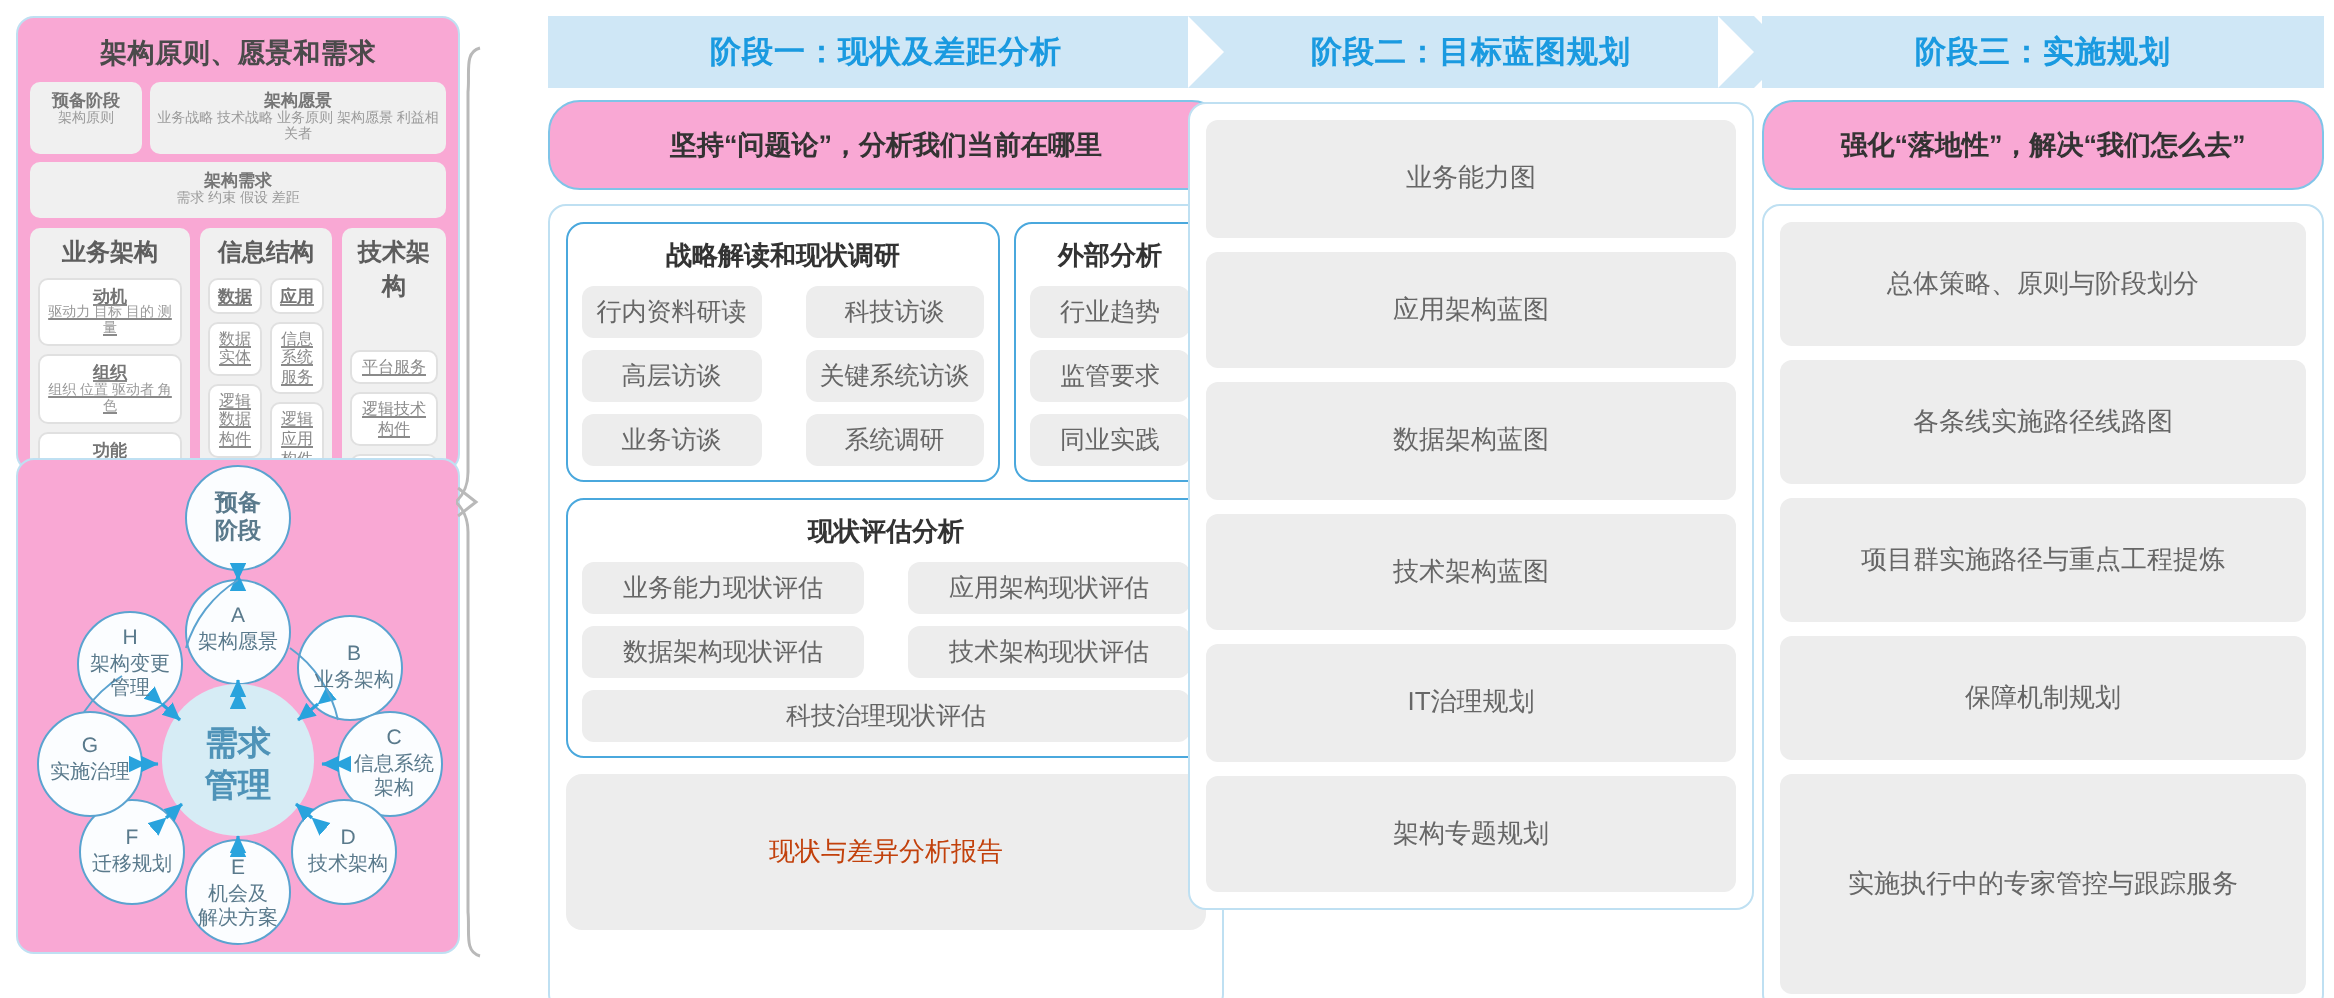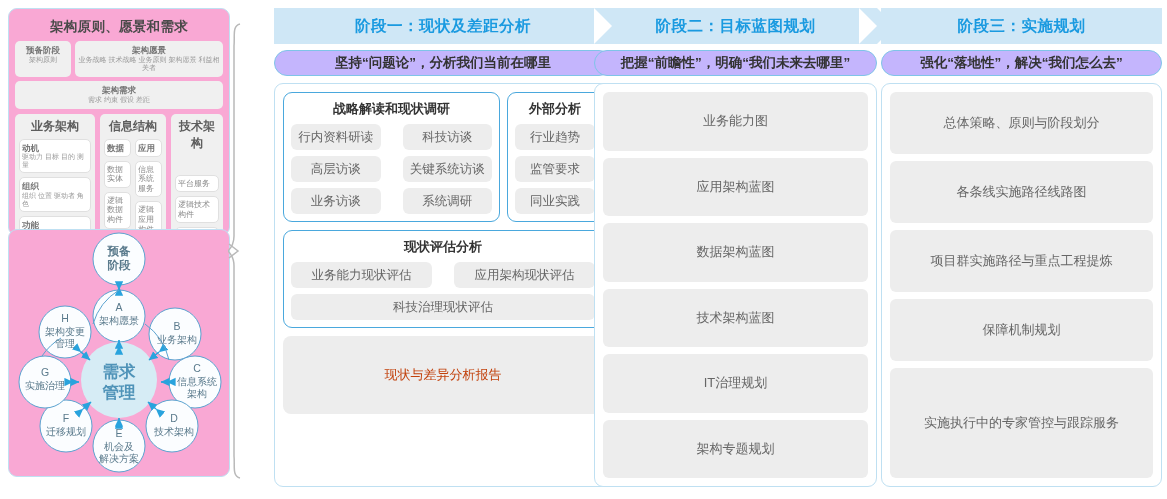--- a/index.html
+++ b/index.html
@@ -33,21 +33,21 @@
 
   .row { display: flex; gap: 4px; margin-bottom: 4px; }
   #r-prep { width: 56px; padding: 4px 1px; }
   #r-vision { flex: 1; padding: 4px 2px; }
   #r-req { width: 100%; padding: 4px 2px; margin-bottom: 5px; }
 
   .pillar-row { display: flex; gap: 5px; }
   .pillar { background: #f0f0f0; border-radius: 5px; padding: 4px; }
   .pillar-h { text-align: center; font-weight: bold; color: #5d5d5d; font-size: 12px; margin-bottom: 4px; }
   .wbox { background: #fff; border: 1px solid #e0e0e0; border-radius: 5px; padding: 3px 2px;
-          color: #8a8a8a; margin-bottom: 4px; line-height: 1.2; }
+          text-align: center; color: #8a8a8a; margin-bottom: 4px; line-height: 1.2; text-decoration: underline; }
   .wbox:last-child { margin-bottom: 0; }
   .wbox .hd { font-weight: bold; color: #757575; font-size: 8.5px; display: block; }
   .wbox .sub { font-size: 7px; color: #9a9a9a; display: block; }
   .wbox.single { font-size: 8px; }
 
   #p-biz { width: 80px; } #p-info { flex: 1; } #p-tech { width: 52px; }
   .info-cols { display: flex; gap: 4px; }
   .info-cols > div { flex: 1; }
 
   #realize-row { display: flex; gap: 5px; background: #f0f0f0; border-radius: 5px;
@@ -79,22 +79,22 @@
     clip-path: polygon(0 0, 100% 50%, 0 100%);
     z-index: 3;
   }
   .phase-head .notch-in {
     position: absolute; right: 0px; top: 0; width: 18px; height: 36px;
     background: #ffffff;
     clip-path: polygon(0 0, 100% 50%, 0 100%);
     z-index: 2;
   }
   .phase-sub {
-    margin-top: 6px; height: 26px; border: 1px solid #7fc4e8; border-radius: 16px;
-    background: #c4b5fd; display: flex; align-items: center; justify-content: center;
+    margin-top: 6px; height: 45px; border: 1px solid #7fc4e8; border-radius: 16px;
+    background: #f9a8d4; display: flex; align-items: center; justify-content: center;
     color: #333; font-weight: bold; font-size: 13.5px;
   }
   .phase-body {
     margin-top: 7px; border: 1px solid #bfe0f2; border-radius: 9px; background: #fff;
     padding: 8px; height: 404px;
   }
 
   
   .grp { border: 1px solid #4aa8dd; border-radius: 9px; padding: 6px 7px 7px; background: #fff; }
   .grp-title { text-align: center; font-weight: bold; color: #333; font-size: 13px;
@@ -332,35 +332,38 @@
         </div>
       </div>
 
       <div id="p1-assess" class="grp">
         <div class="grp-title">现状评估分析</div>
         <div class="chip-grid">
           <div class="r2">
             <div class="chip">业务能力现状评估</div>
             <div class="chip">应用架构现状评估</div>
           </div>
+          <div class="r2">
+            <div class="chip">数据架构现状评估</div>
+            <div class="chip">技术架构现状评估</div>
+          </div>
           <div class="chip full">科技治理现状评估</div>
         </div>
       </div>
 
       <div id="p1-report">现状与差异分析报告</div>
     </div>
   </div>
 
   <div id="phase2" class="phase-col">
     <div class="phase-head">
       <span>阶段二：目标蓝图规划</span>
       <span class="notch-in"></span>
       <span class="notch-r"></span>
     </div>
-    <div class="phase-sub">把握“前瞻性”，明确“我们未来去哪里”</div>
     <div class="phase-body">
       <div class="stack">
         <div class="chip">业务能力图</div>
         <div class="chip">应用架构蓝图</div>
         <div class="chip">数据架构蓝图</div>
         <div class="chip">技术架构蓝图</div>
         <div class="chip">IT治理规划</div>
         <div class="chip">架构专题规划</div>
       </div>
     </div>

